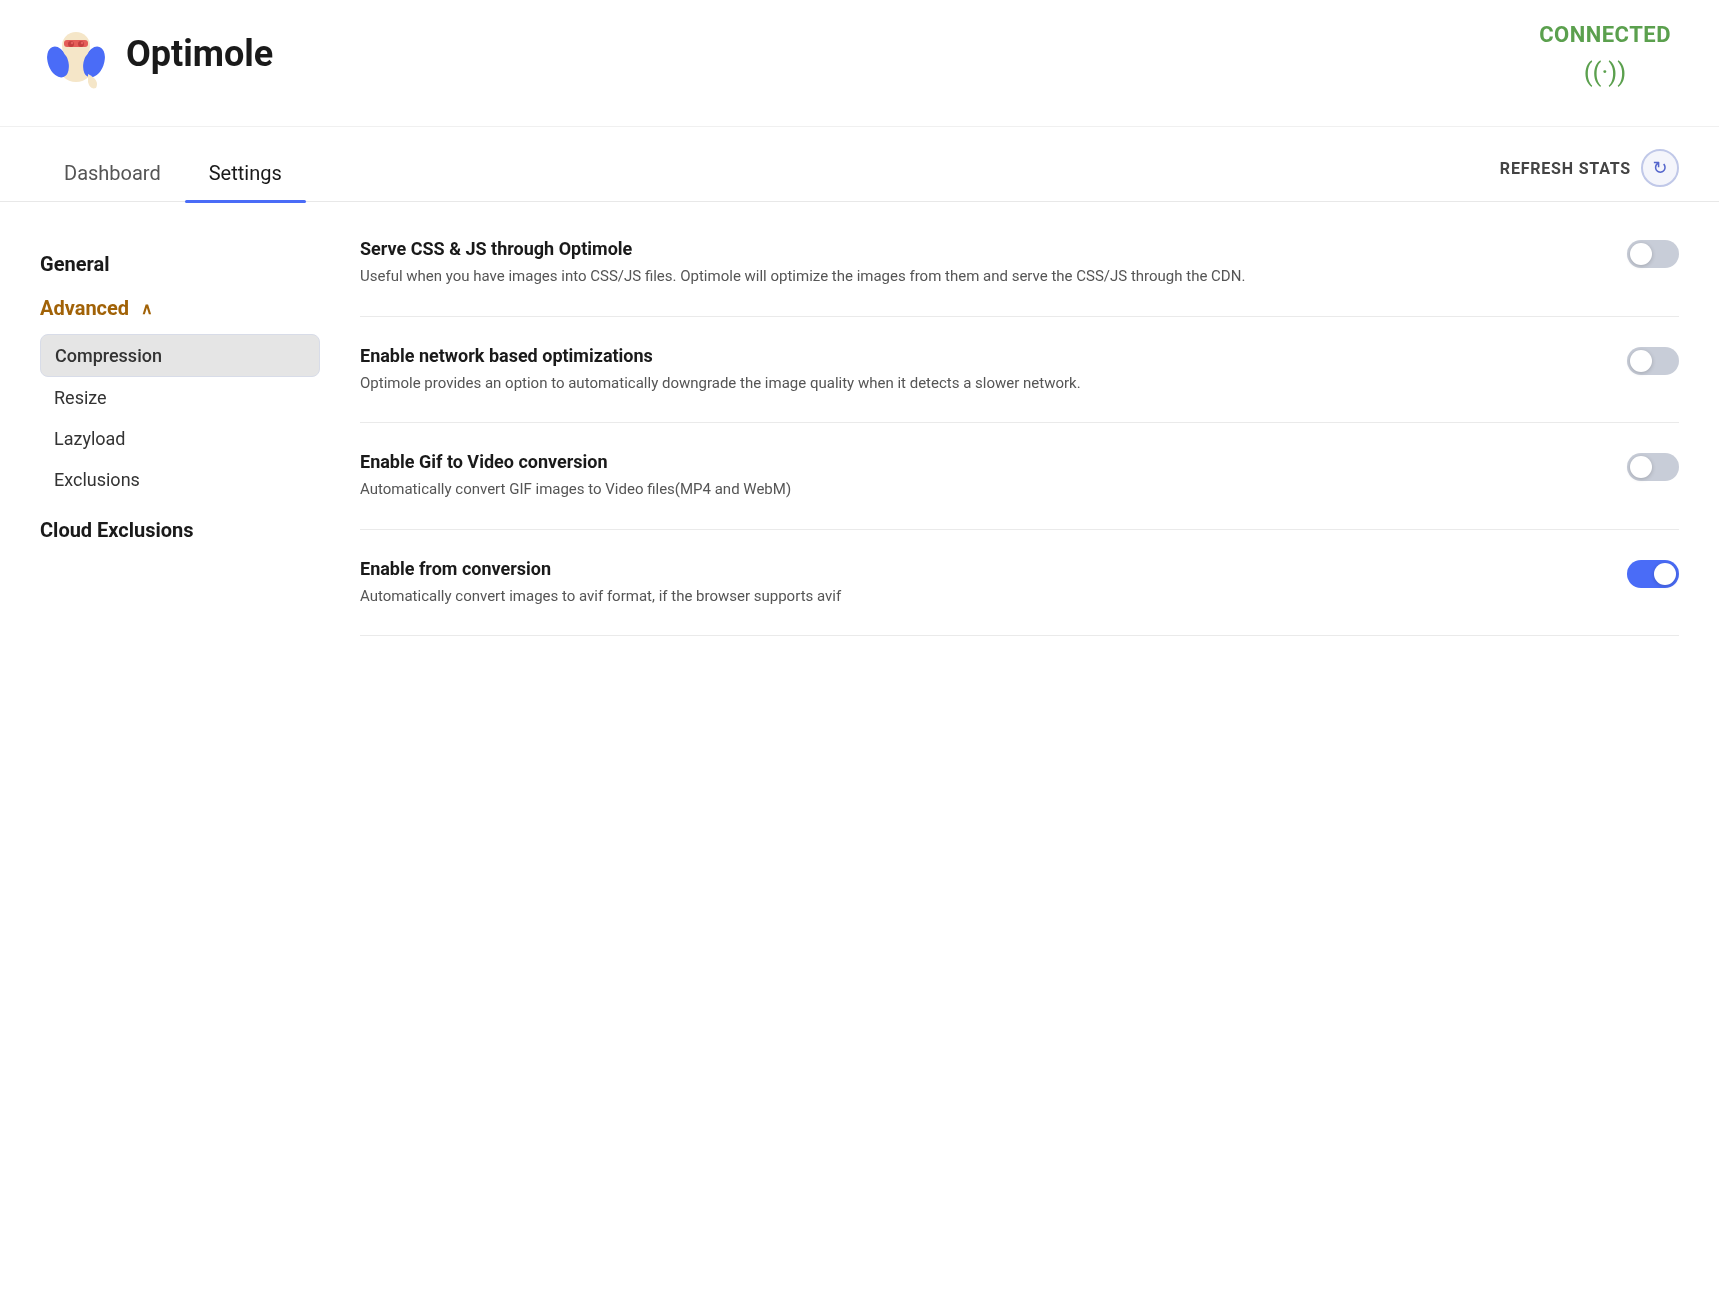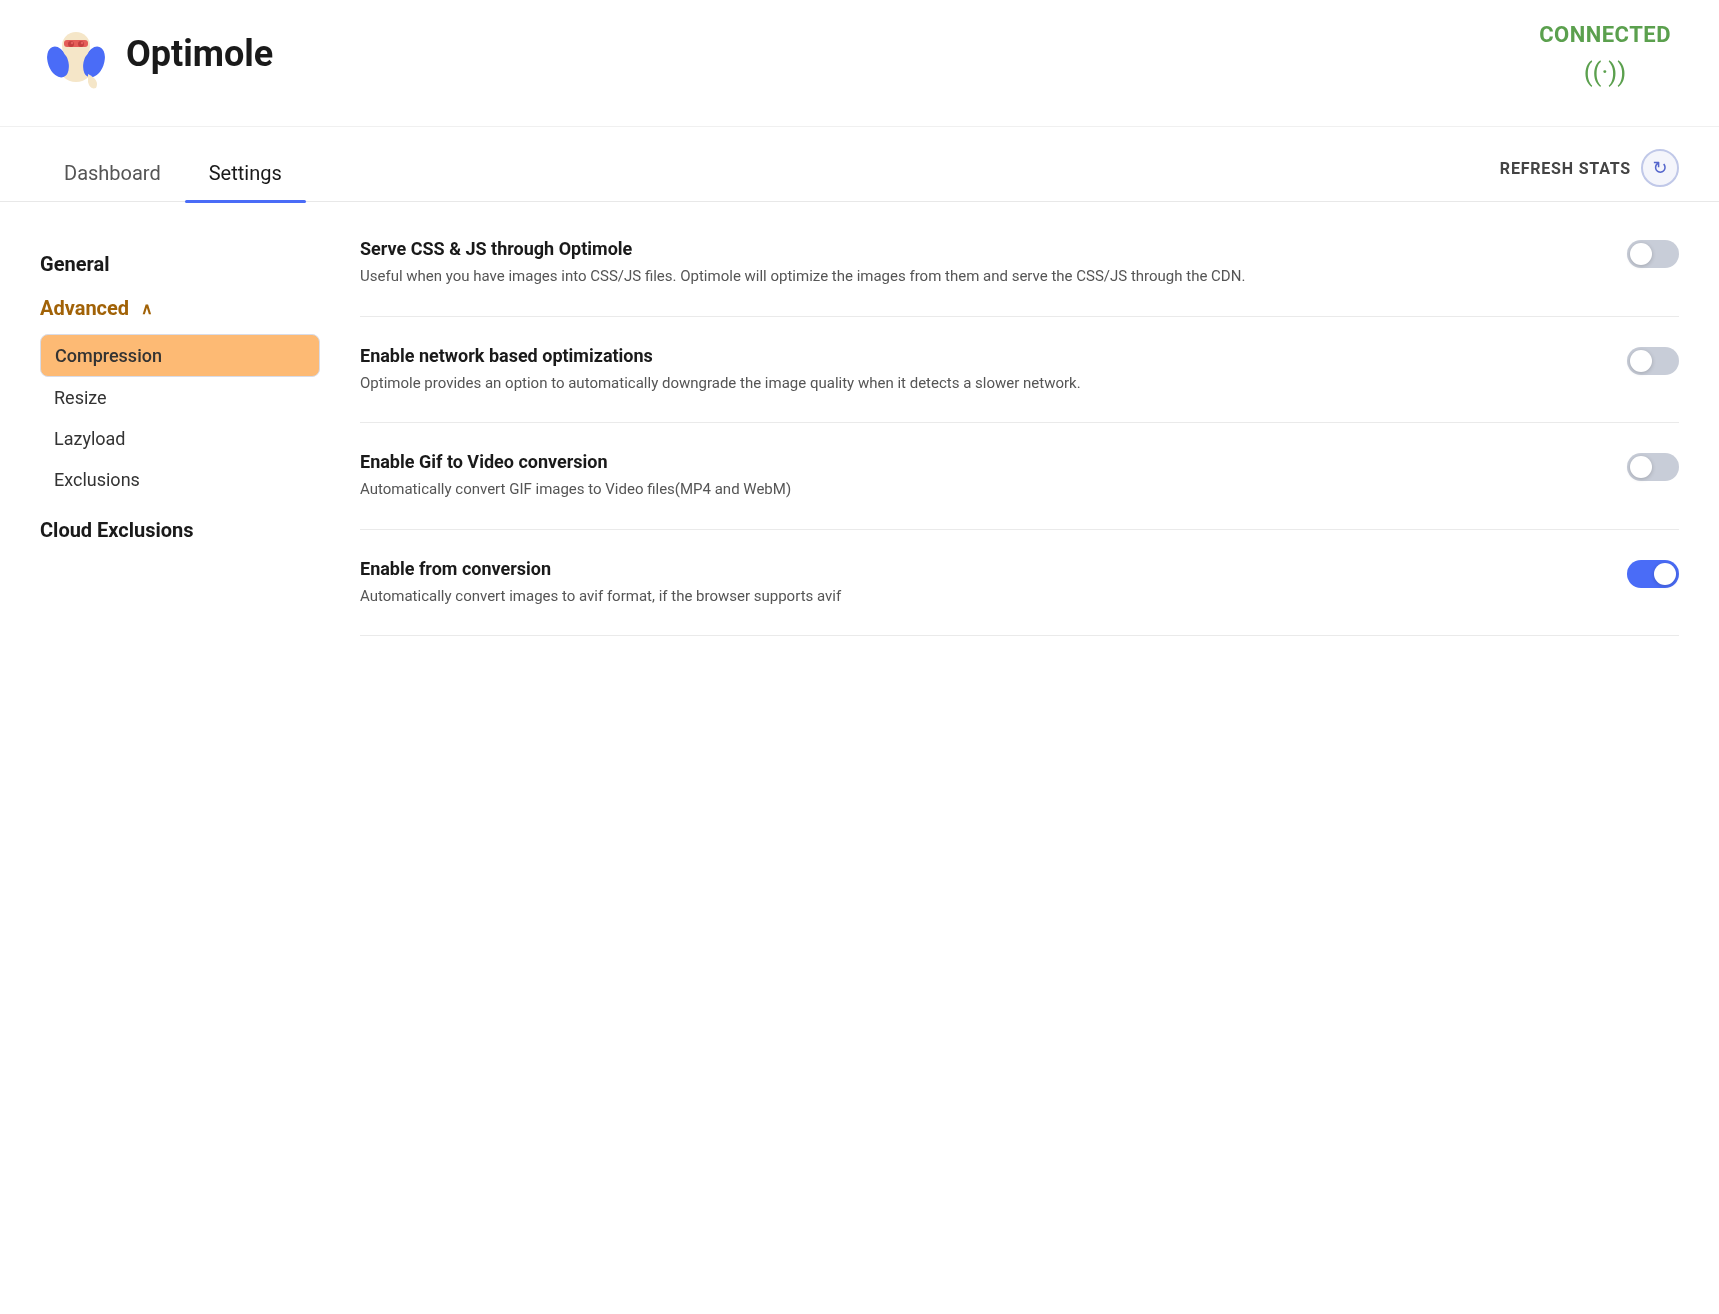--- a/index.html
+++ b/index.html
@@ -144,21 +144,21 @@
     }
     .sidebar-sub-item {
       font-size: 18px;
       font-weight: 400;
       color: #333;
       padding: 10px 14px;
       cursor: pointer;
       border-radius: 8px;
     }
     .sidebar-sub-item.active {
-      background: #fdba74;
+      background: #e5e5e5;
       border: 1.5px solid #d8dce8;
       font-weight: 500;
     }
 
     
     .settings-content {
       flex: 1;
       padding-left: 40px;
     }
 

